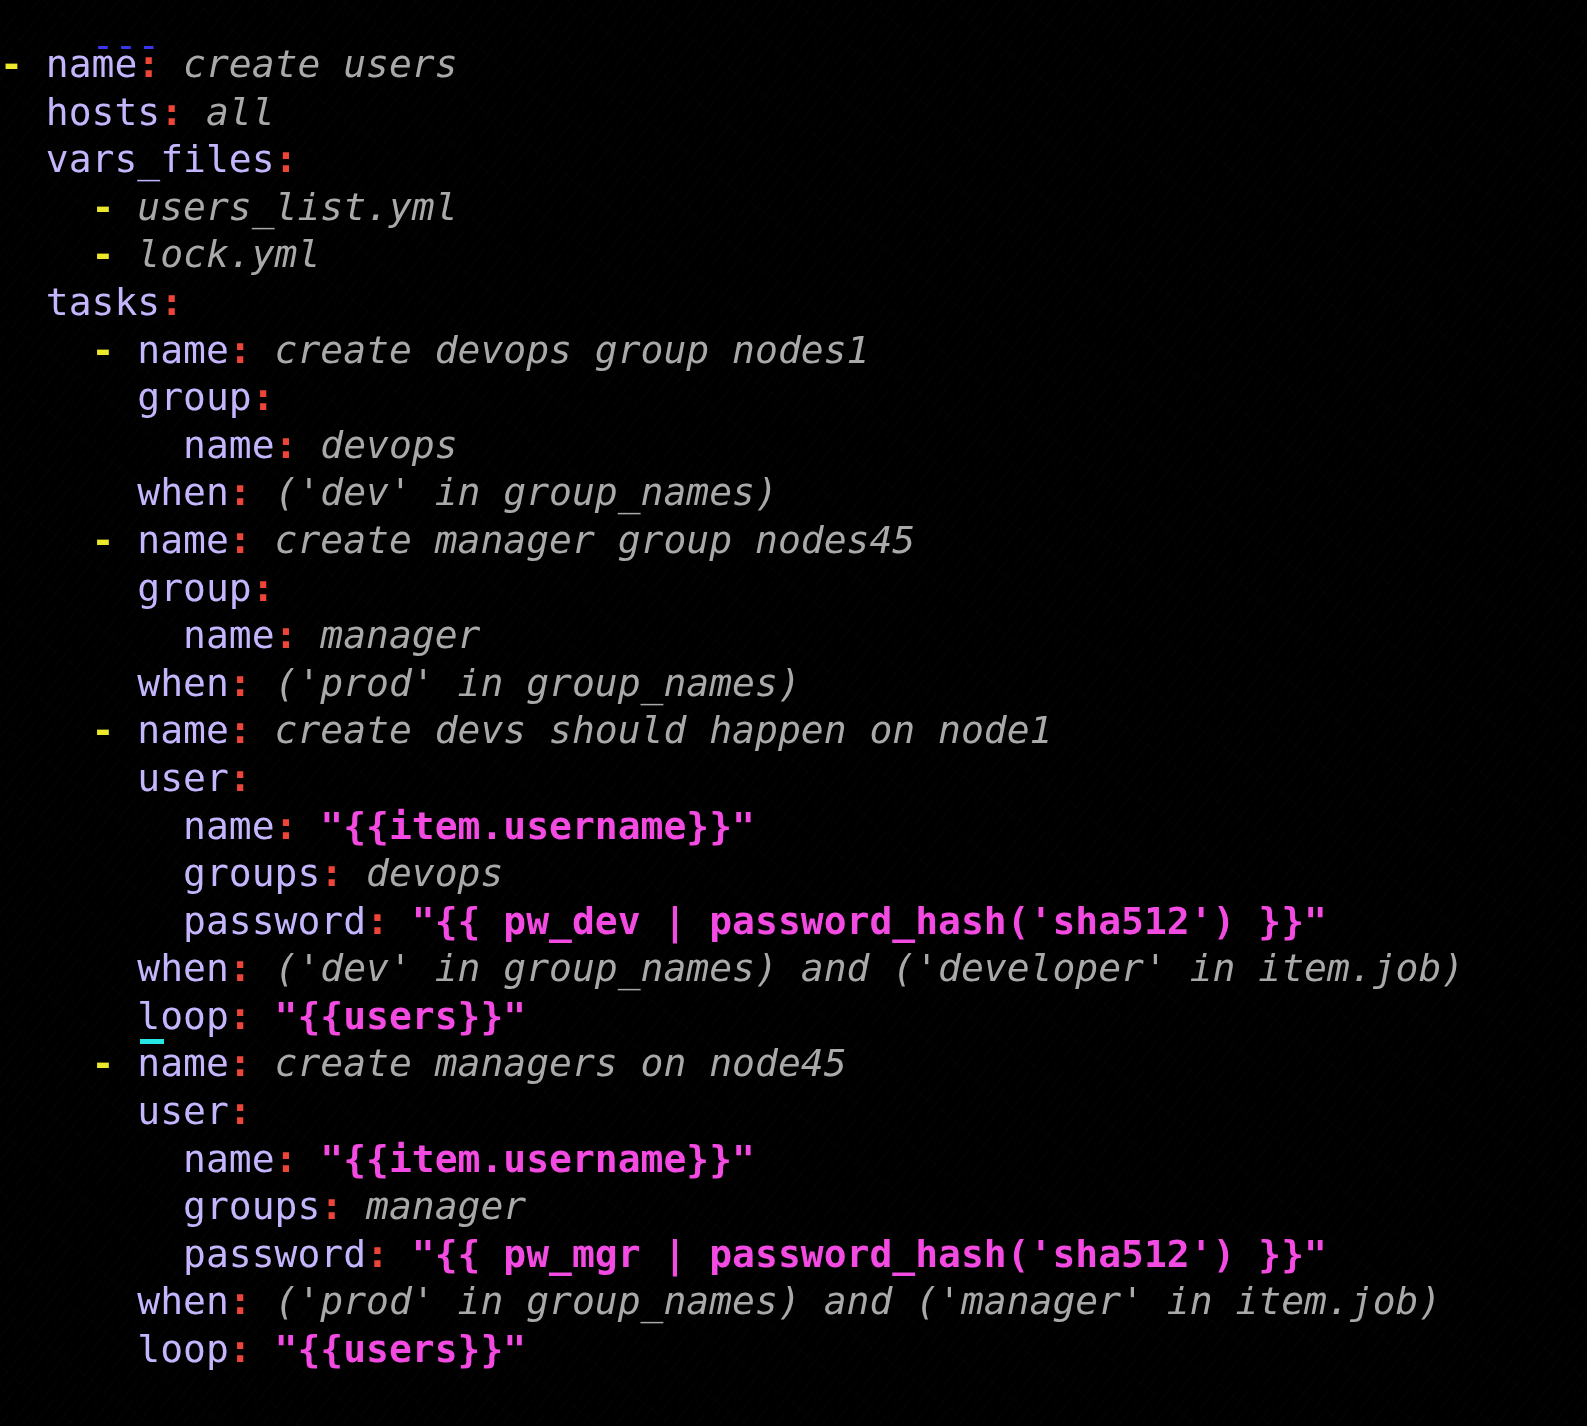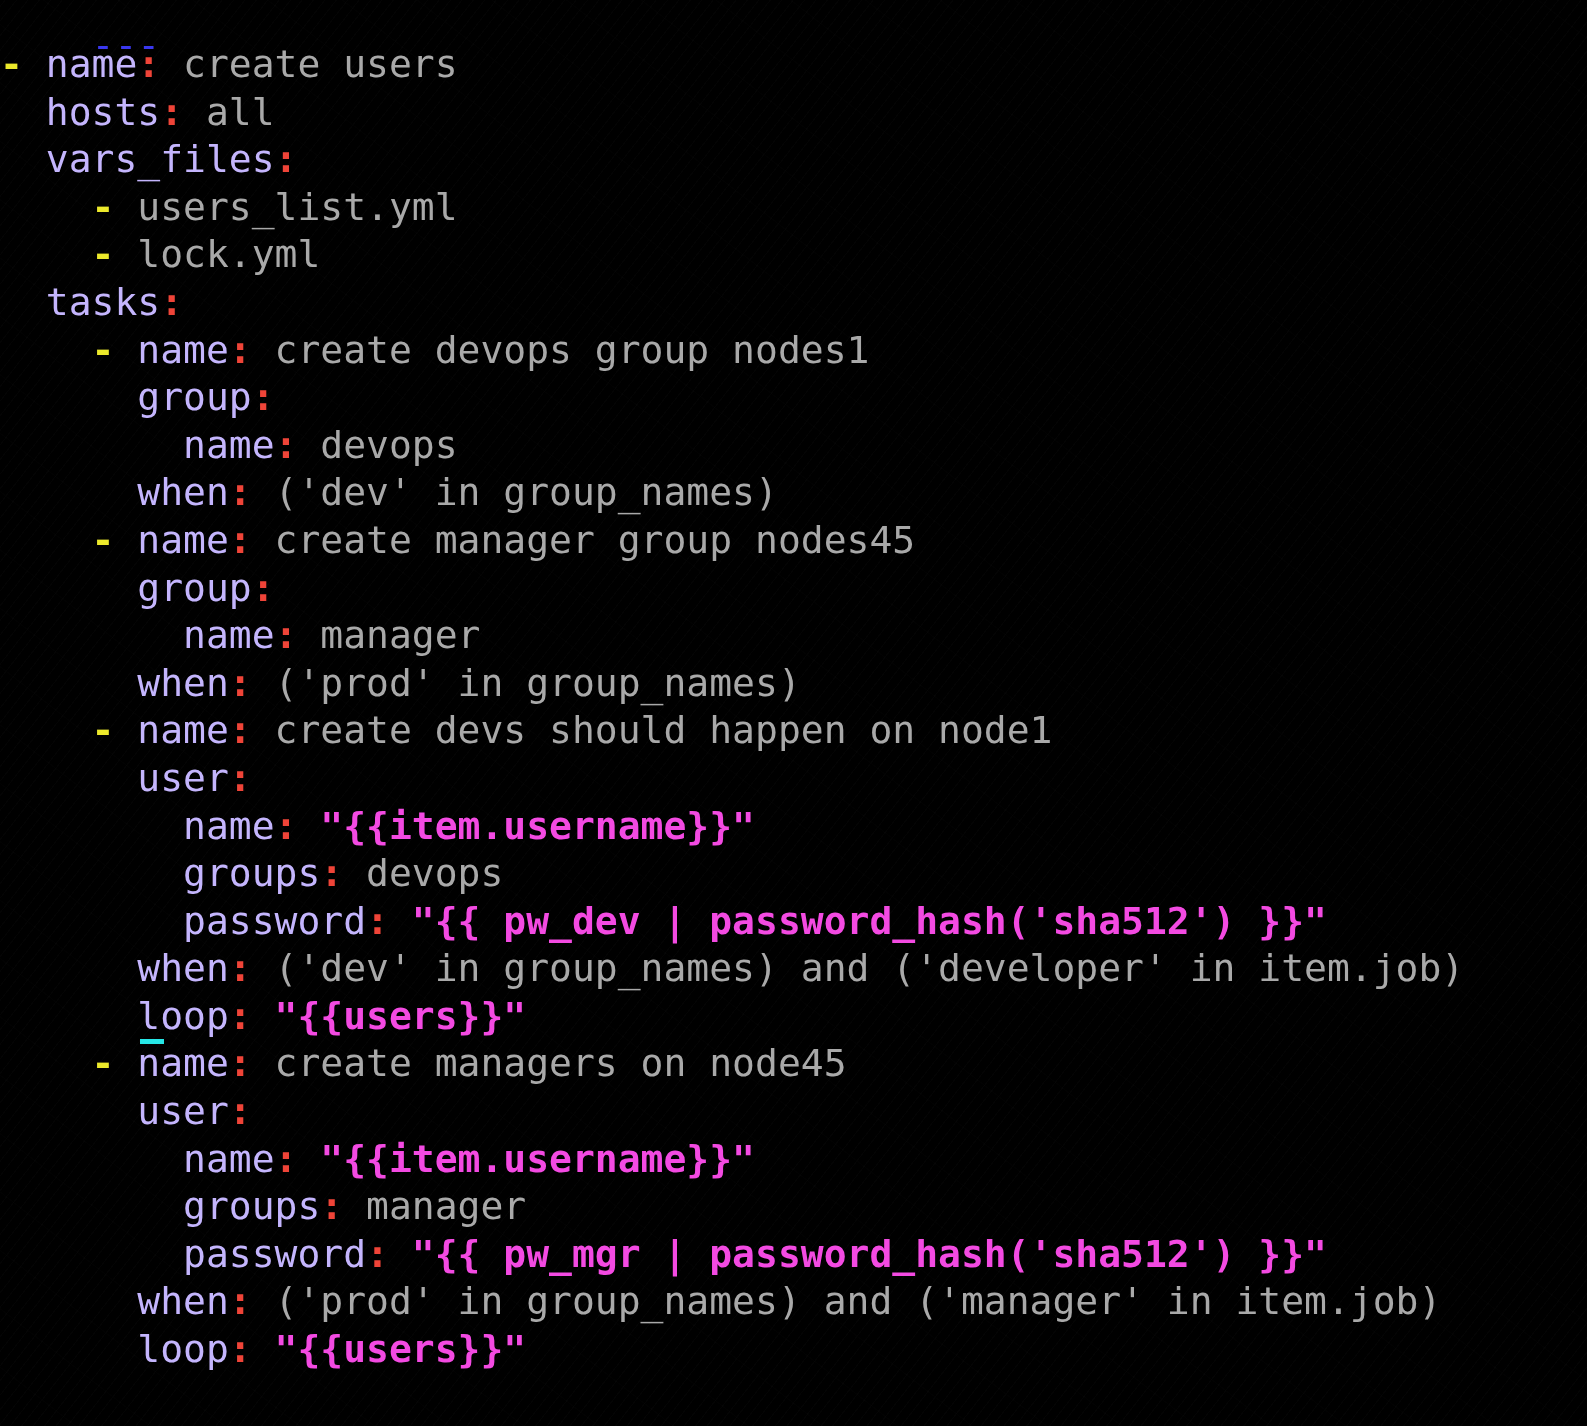--- a/index.html
+++ b/index.html
@@ -25,21 +25,21 @@
     height:47.6px;
     font-size:38px;
     white-space:pre;
     font-family:"DejaVu Sans Mono","Liberation Mono",monospace;
   }
   
   .doc   {color:#3a38ef;}
   .key   {color:#c4b5fd; font-weight:normal;}
   .colon {color:#ef4438; font-weight:bold;}
   .dash  {color:#ece92b; font-weight:bold;}
-  .val   {color:#a9a9a9;}
+  .val   {color:#a9a9a9;font-style:italic;}
   .str   {color:#f34ae2; font-weight:bold;}
   .tilde {color:#3a38ef; font-weight:bold;}
   .sp    {color:transparent;}
   .cursor-underline{
     position:relative;
     text-decoration:none;
   }
   .cursor-underline::after{
     content:"";
     position:absolute;

